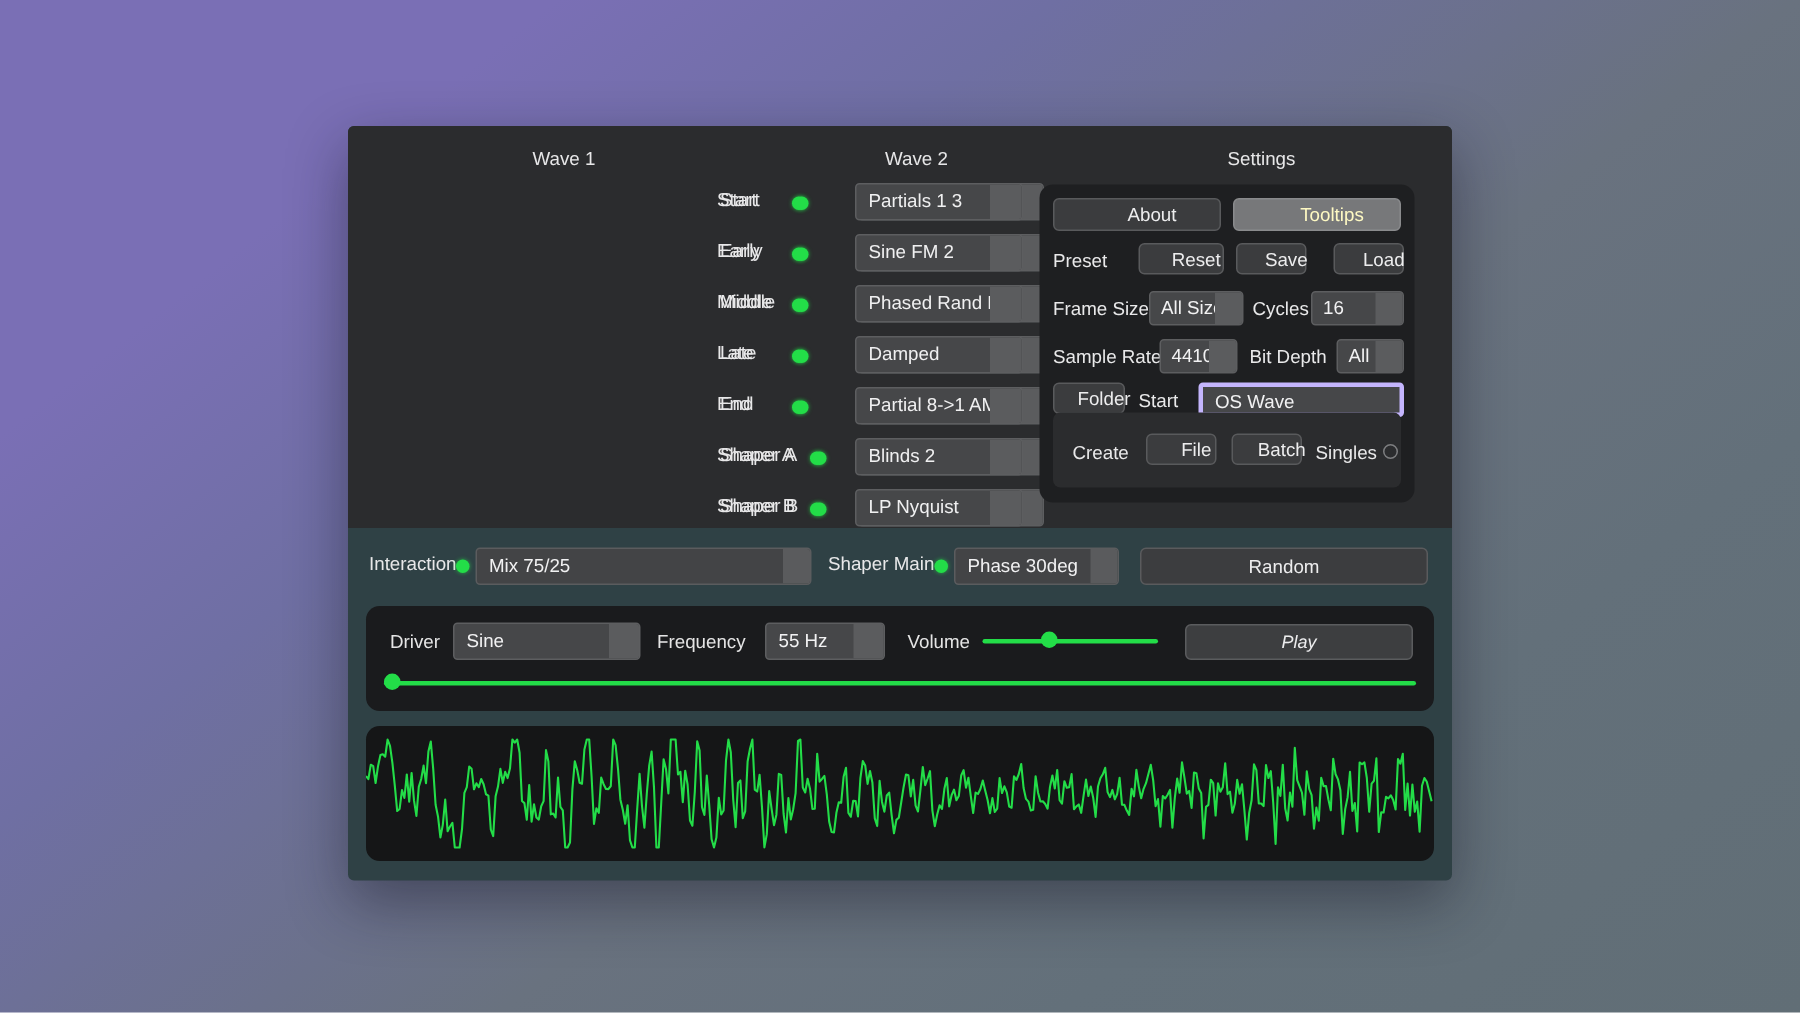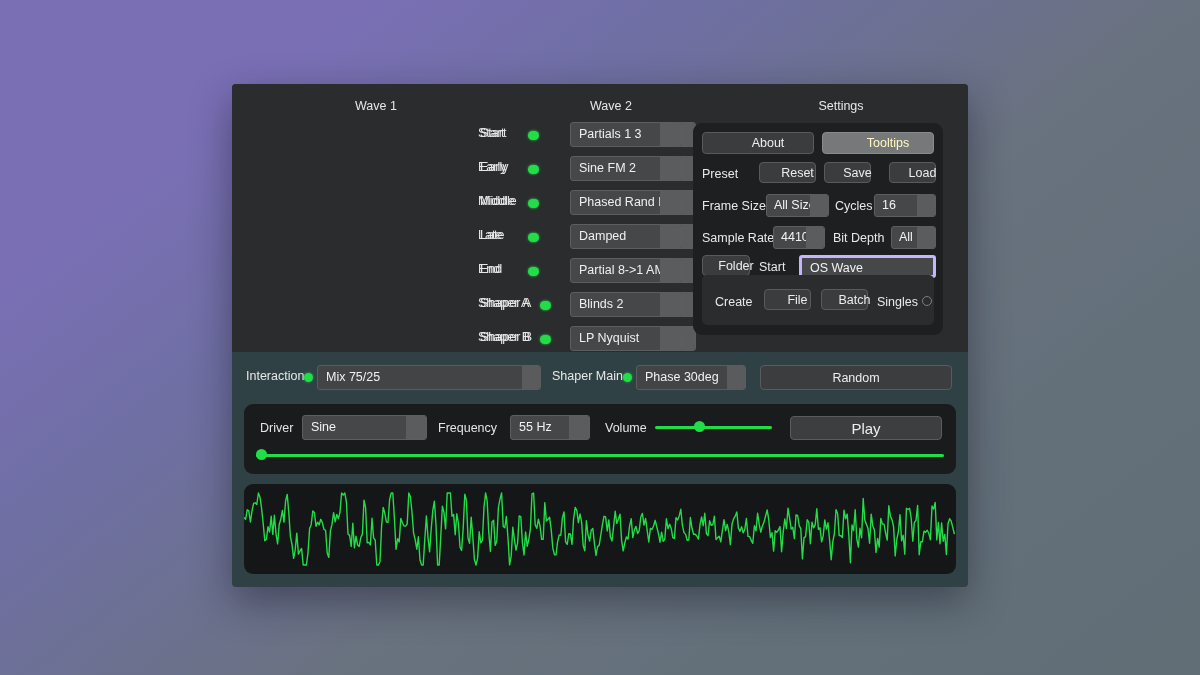--- a/index.html
+++ b/index.html
@@ -141,22 +141,22 @@
   .p-label { position: absolute; font-size: 12.5px; color: #e5e5e5; white-space: nowrap; }
   .p-dd {
     position: absolute; height: 25px;
     background: #464749; border: 1px solid #5d5e60; border-radius: 3px; overflow: hidden;
   }
   .p-dd .dd-text { position: absolute; left: 8px; top: 4px; font-size: 12.5px; color: #f2f2f3; }
   .p-dd .dd-arrowbox { position: absolute; right: 0; top: 0; bottom: 0; width: 20px; background: #5b5c5e; }
   #btn-play {
     position: absolute; left: 546px; top: 12px; width: 152px; height: 24px;
     background: #3d3e40; border: 1px solid #5b5c5e; border-radius: 4px;
-    color: #ededee; font-size: 15px;
-    display: flex; align-items: center; justify-content: center;
+    color: #ededee; font-size: 12px;
+    display: flex; align-items: center; justify-content: center; font-style: italic;
   }
   .slider-track {
     position: absolute; height: 3px; background: #23dd48; border-radius: 2px;
   }
   .slider-thumb {
     position: absolute; width: 11px; height: 11px; border-radius: 50%;
     background: #23dd48;
   }
 
   

